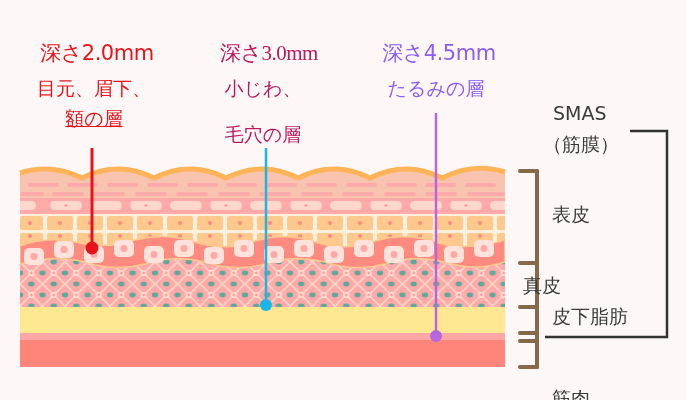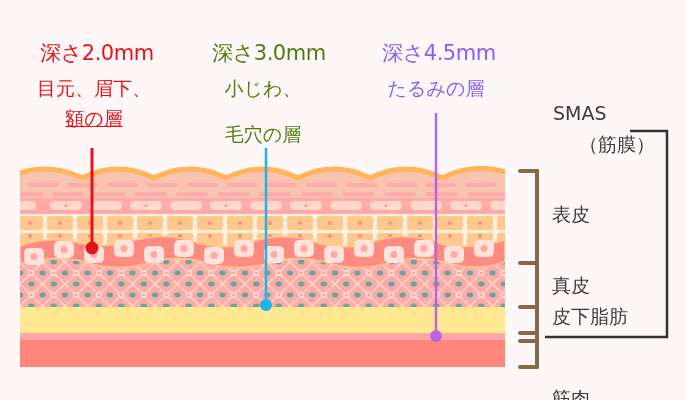--- a/index.html
+++ b/index.html
@@ -6,21 +6,21 @@
   body {
     width: 686px; height: 400px; overflow: hidden;
     background: #fdf7f7;
     font-family: "DejaVu Sans", "Liberation Sans", sans-serif;
     position: relative;
   }
   .lbl { position: absolute; white-space: nowrap; text-align: center; line-height: 1; }
   .depth { font-size: 21px; letter-spacing: -0.5px; }
   .desc { font-size: 19px; }
   .red { color: #e8131a; text-align: center; }
-  .blue { color: #4d7c0f; }
+  .blue { color: #be185d; font-family: Liberation Serif, serif; }
   .purple { color: #8b5cf6; }
   .side { position: absolute; font-size: 19px; color: #3b3b3b; line-height: 1; white-space: nowrap; }
   svg { position: absolute; left: 0; top: 0; }
 </style>
 </head>
 <body>
 
 <svg width="686" height="400">
   <defs>
     <clipPath id="skinClip">
@@ -241,17 +241,17 @@
 <div class="lbl desc red" style="left:14px; top:109px; width:160px;text-decoration:underline;">額の層</div>
 
 <div class="lbl depth blue" style="left:196px; top:43px; width:146px;">深さ3.0mm</div>
 <div class="lbl desc blue" style="left:196px; top:79px; width:134px;">小じわ、</div>
 <div class="lbl desc blue" style="left:196px; top:109px; width:134px;margin-top:16px;">毛穴の層</div>
 
 <div class="lbl depth purple" style="left:366px; top:43px; width:146px;">深さ4.5mm</div>
 <div class="lbl desc purple" style="left:366px; top:79px; width:140px;">たるみの層</div>
 
 <div class="side" style="left:553px; top:104px;">SMAS</div>
-<div class="side" style="left:543px; top:135px;margin-left:36px;">（筋膜）</div>
+<div class="side" style="left:543px; top:135px;">（筋膜）</div>
 <div class="side" style="left:552px; top:205px;">表皮</div>
-<div class="side" style="left:552px; top:276px;">真皮</div>
+<div class="side" style="left:523px; top:276px;">真皮</div>
 <div class="side" style="left:552px; top:307px;">皮下脂肪</div>
 <div class="side" style="left:552px; top:345px;margin-top:44px;">筋肉</div>
 
 </body></html>

